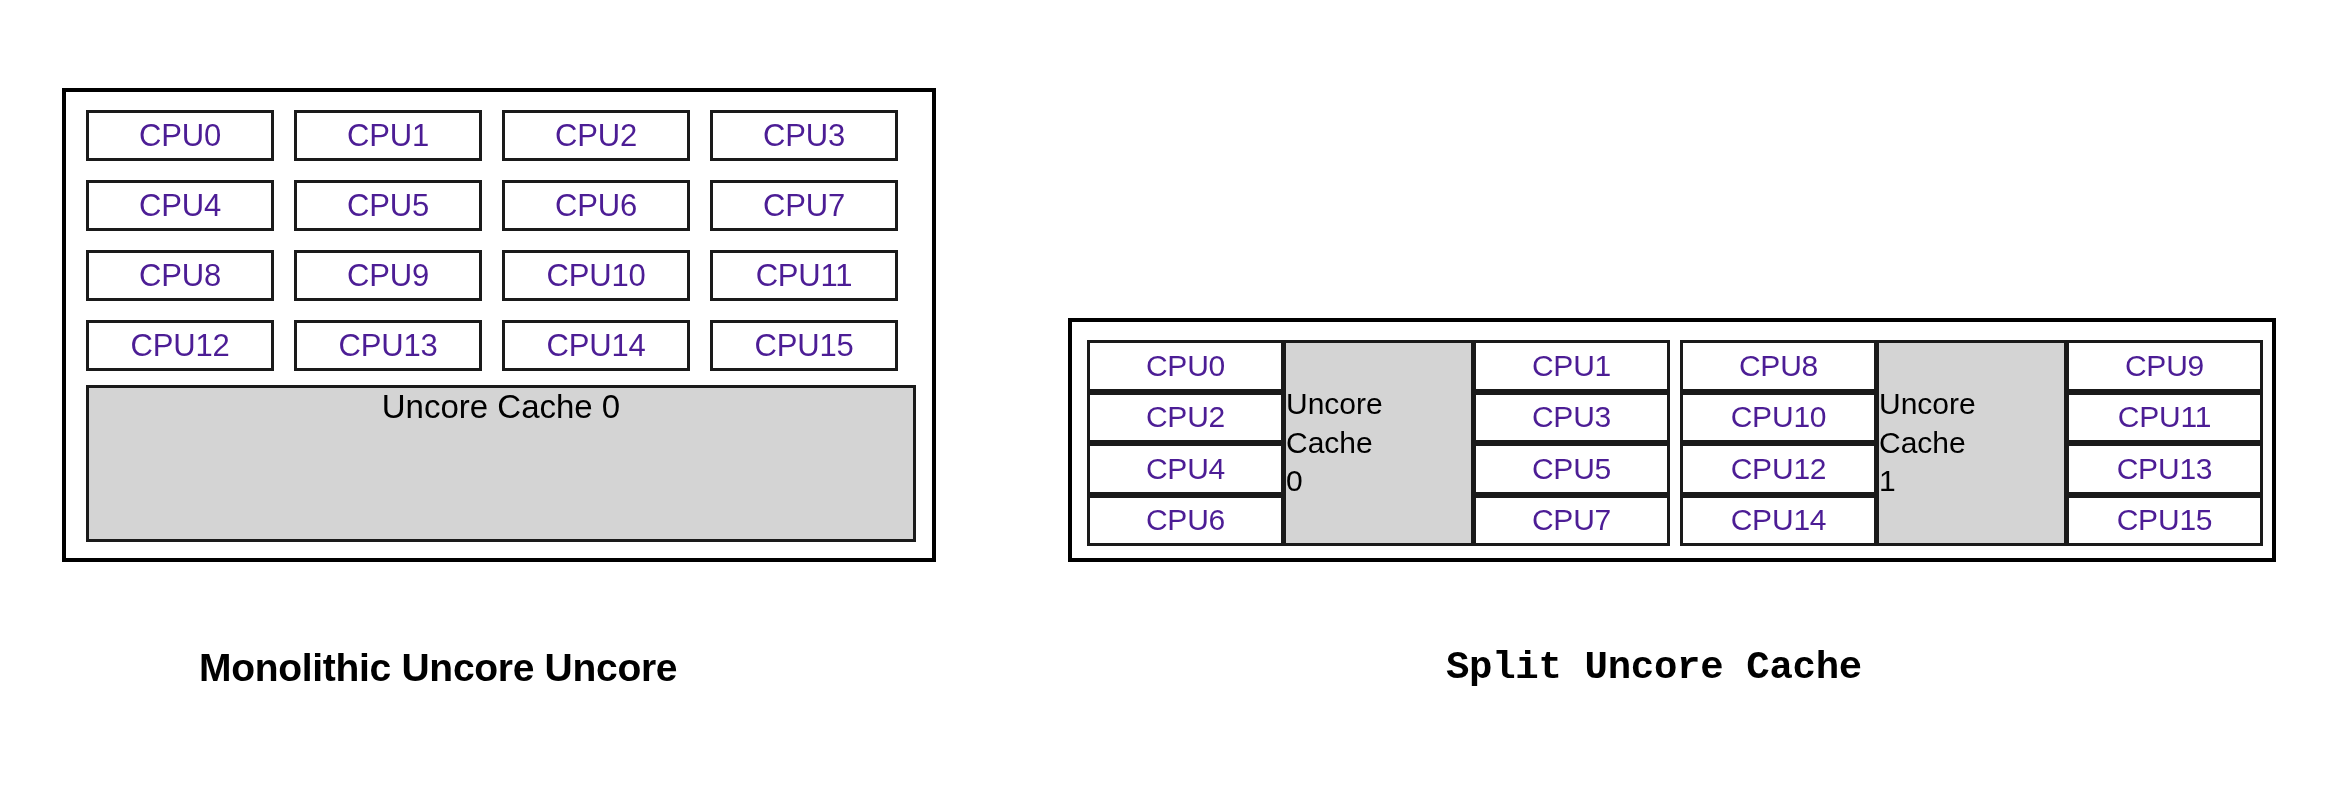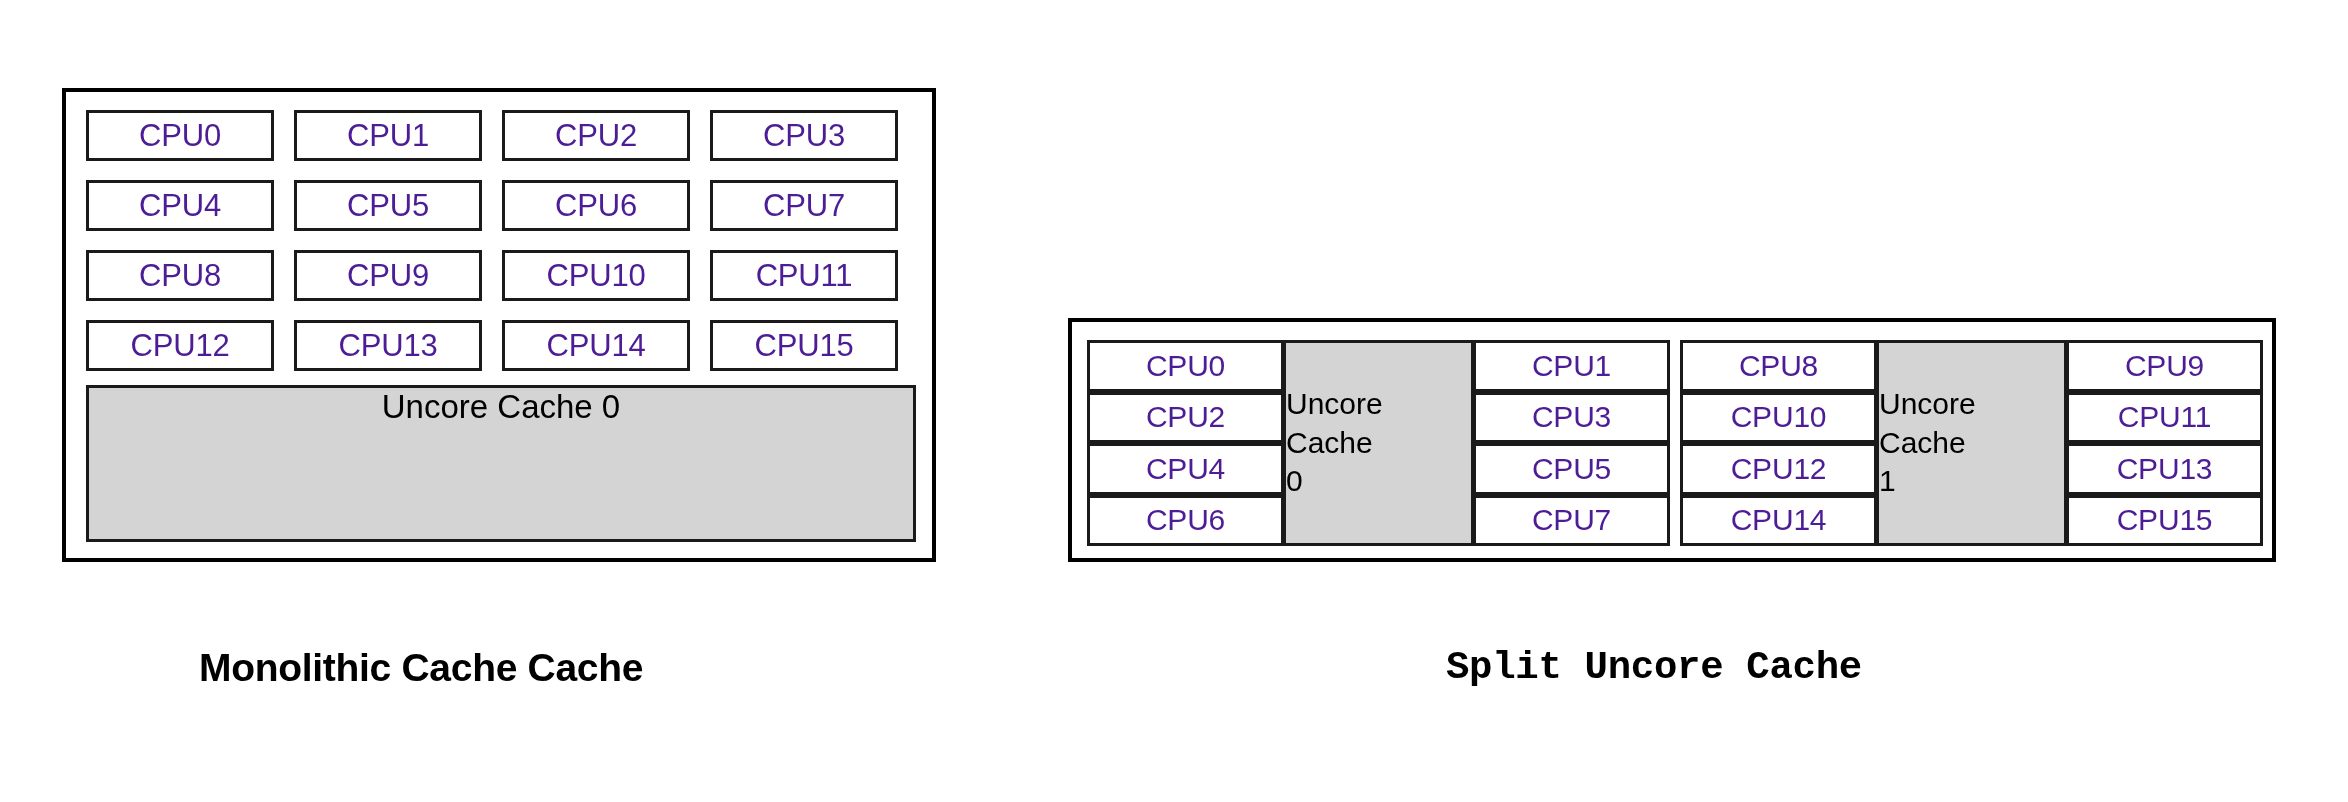--- a/index.html
+++ b/index.html
@@ -137,21 +137,21 @@
   <div class="cpu-box" style="left:644px; top:158px;">CPU11</div>
 
   <div class="cpu-box" style="left:20px; top:228px;">CPU12</div>
   <div class="cpu-box" style="left:228px; top:228px;">CPU13</div>
   <div class="cpu-box" style="left:436px; top:228px;">CPU14</div>
   <div class="cpu-box" style="left:644px; top:228px;">CPU15</div>
 
   <div class="cache-box" id="monolithic-cache">Uncore Cache 0</div>
 </div>
 
-<div class="caption" id="caption-monolithic">Monolithic Cache Cache</div>
+<div class="caption" id="caption-monolithic">Monolithic Uncore Uncore</div>
 
 <div class="outer-frame" id="split-frame">
 
   <div class="split-group" id="split-group-0">
     <div class="cpu-box col-left" style="top:0px;">CPU0</div>
     <div class="cpu-box col-left" style="top:51.5px;">CPU2</div>
     <div class="cpu-box col-left" style="top:103px;">CPU4</div>
     <div class="cpu-box col-left" style="top:154.5px;">CPU6</div>
 
     <div class="cache-box">

